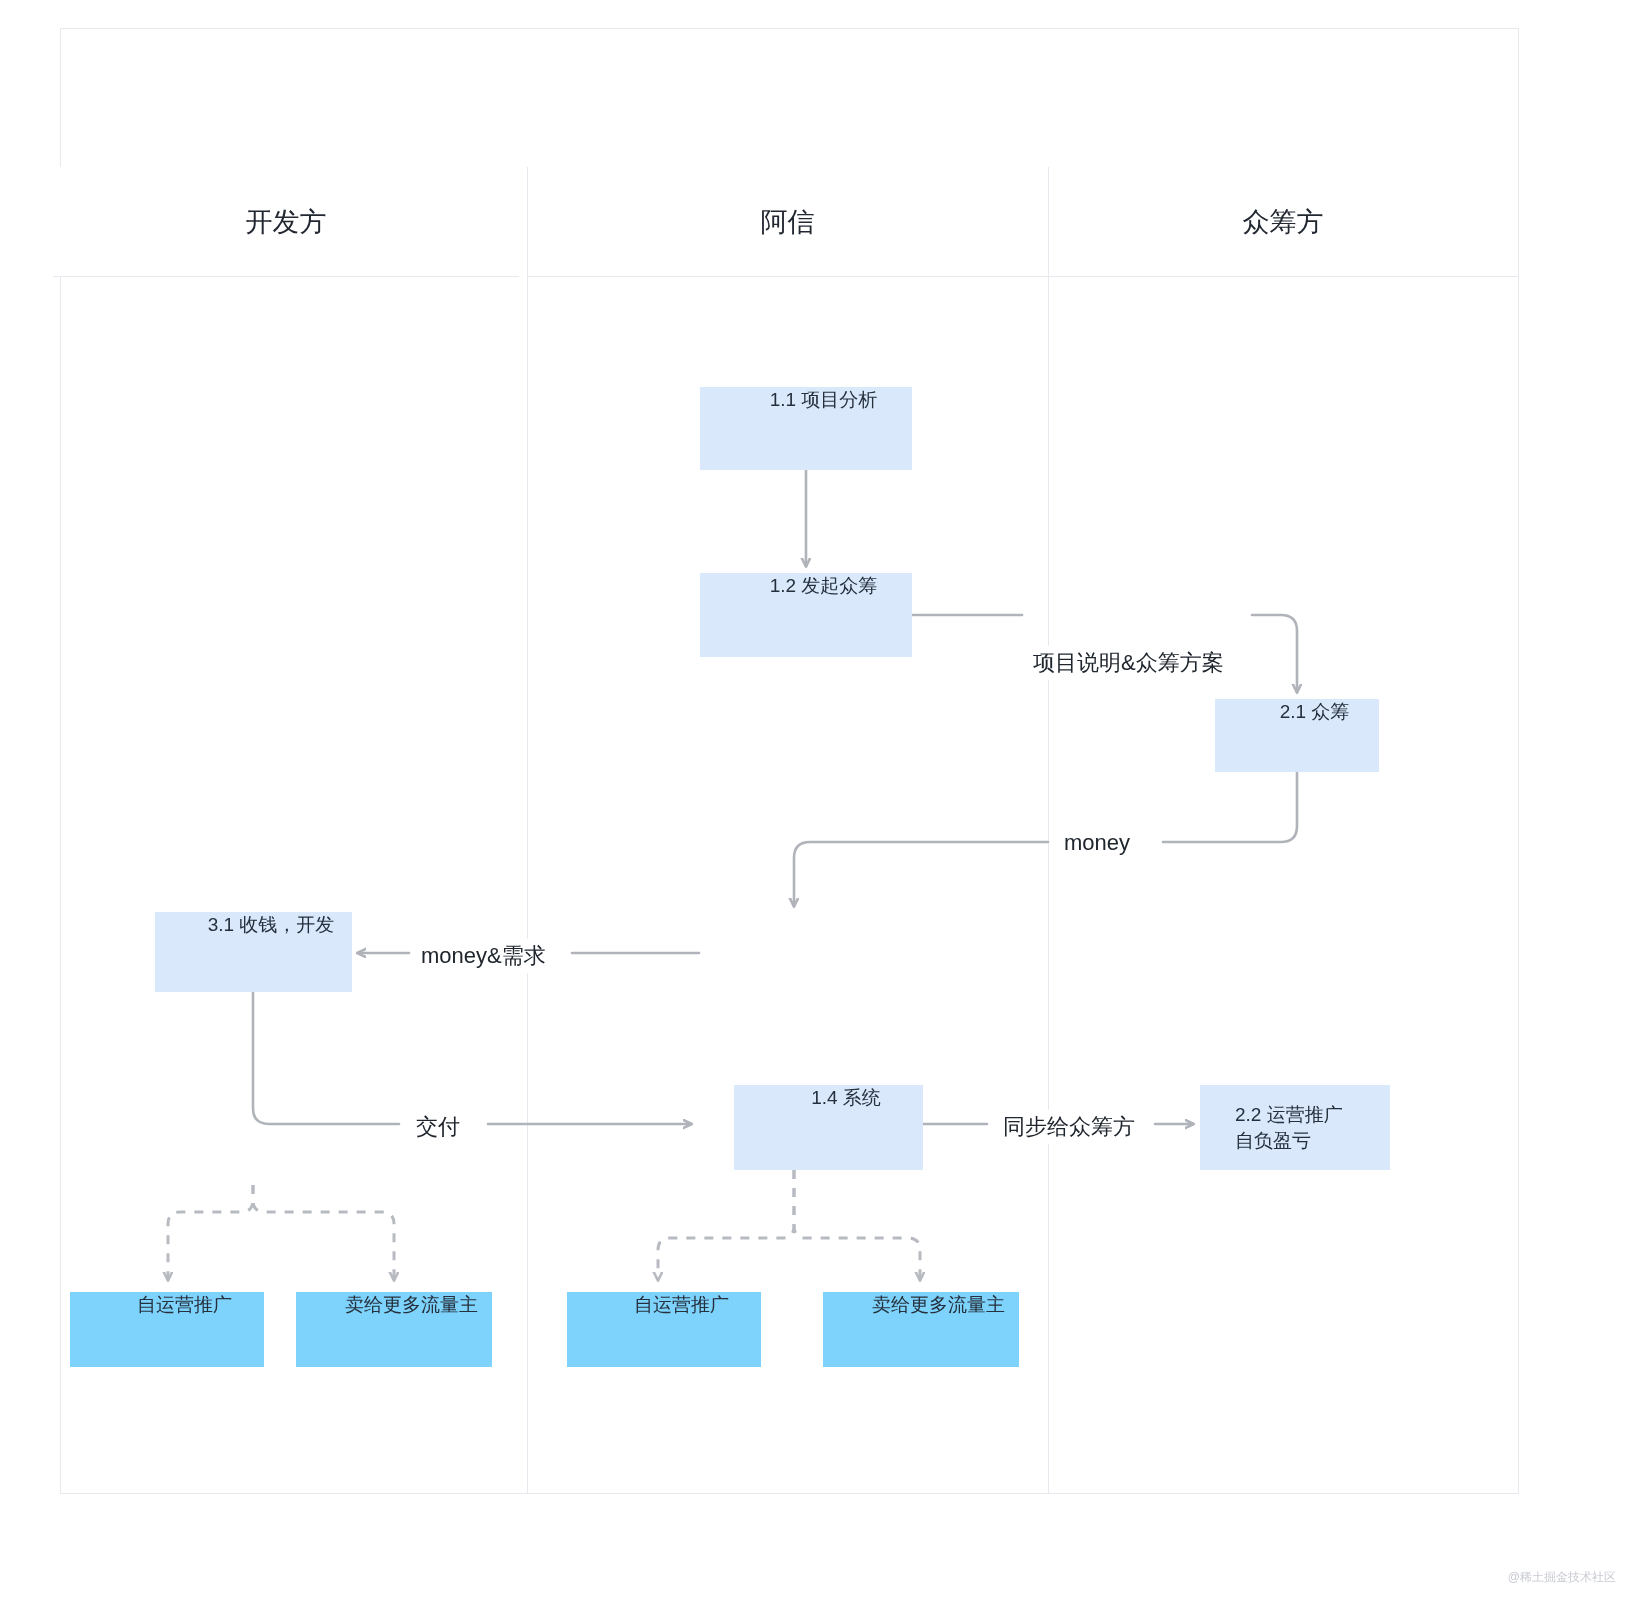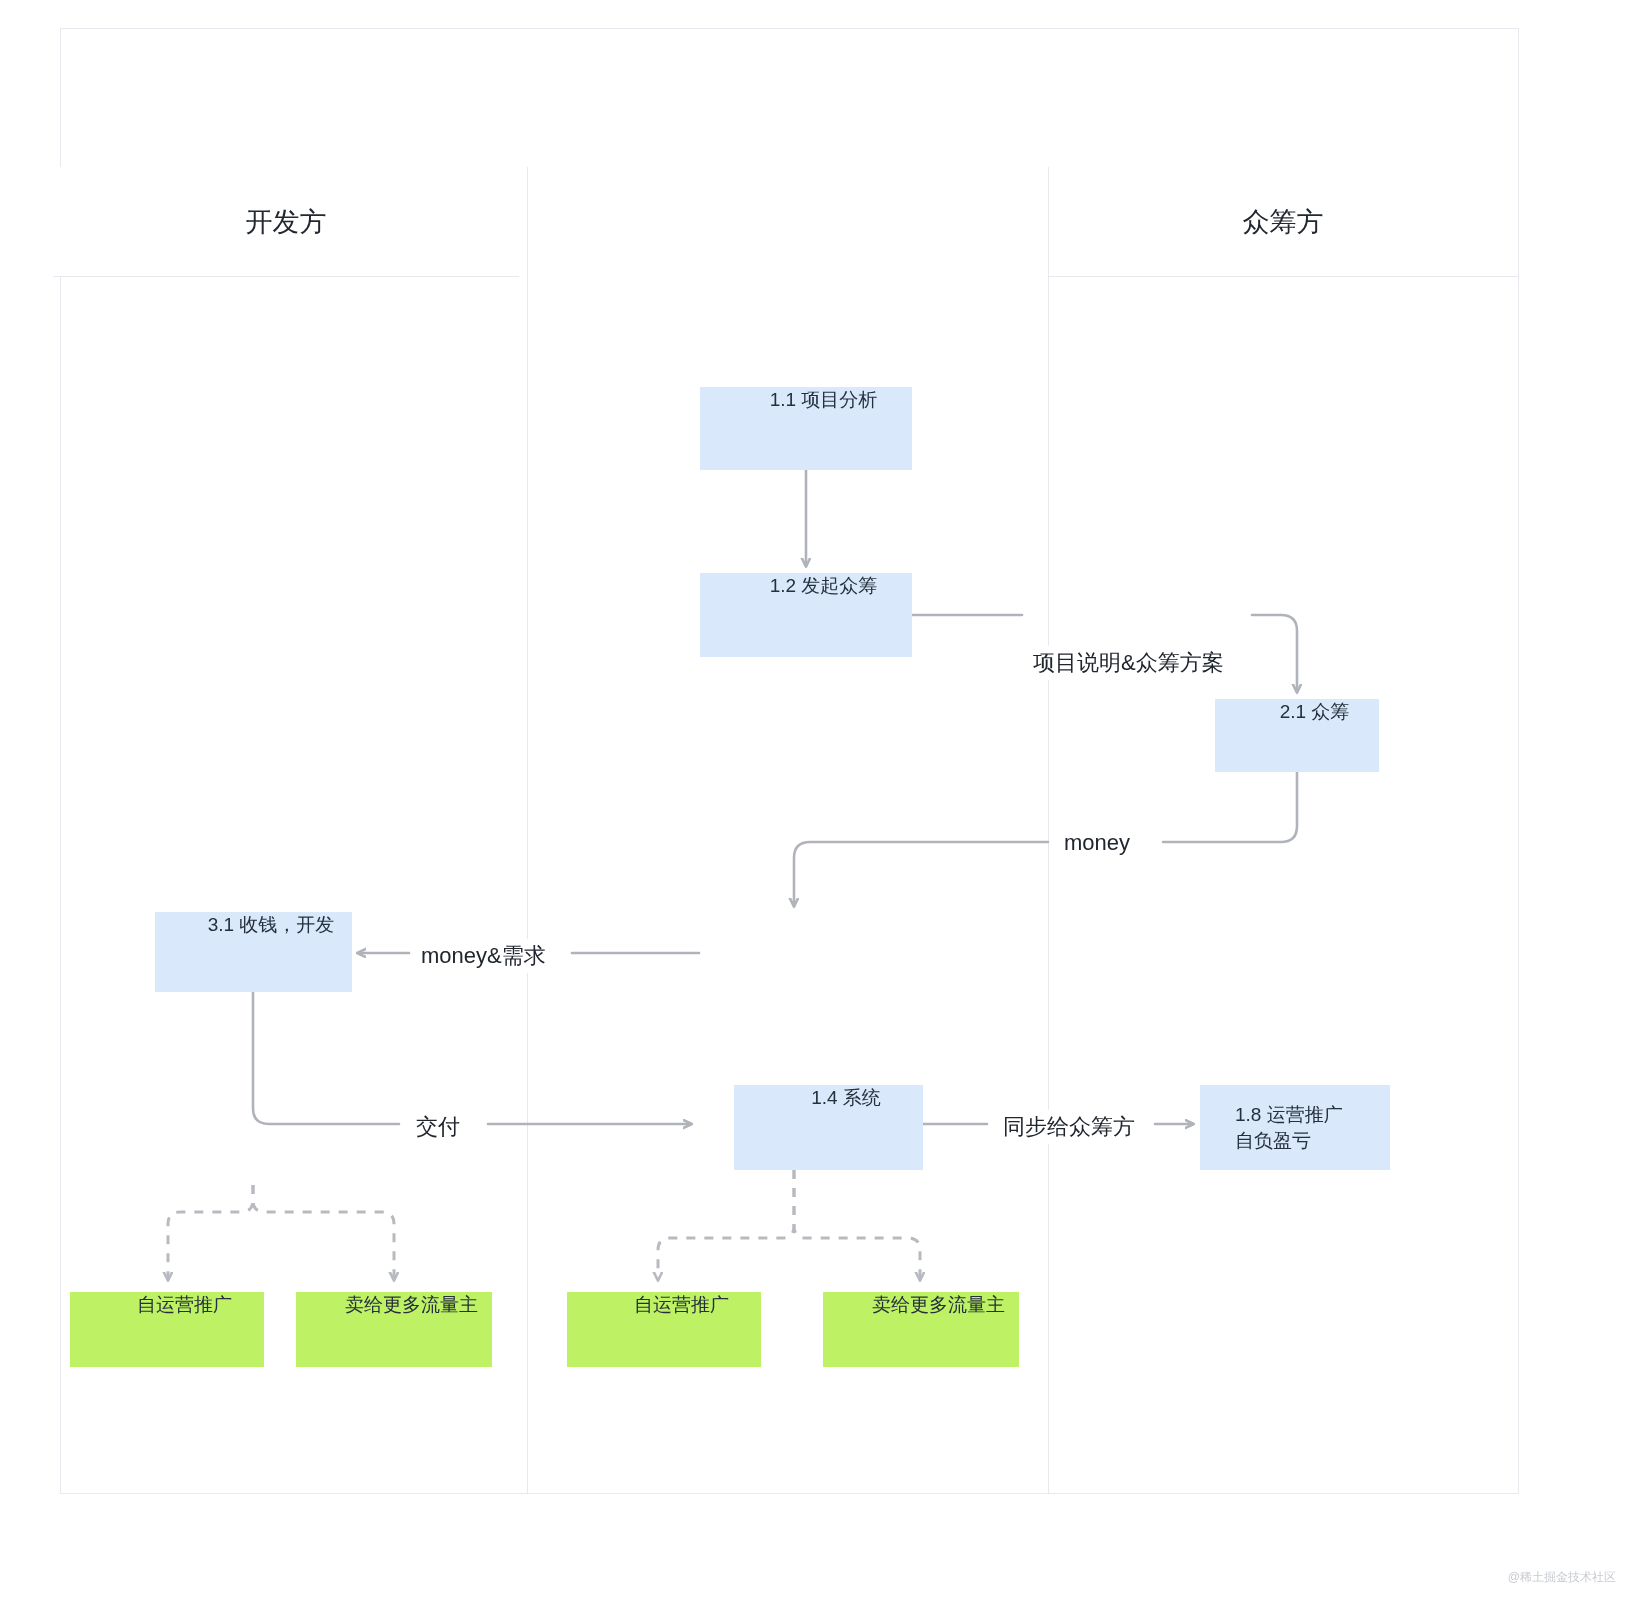--- a/index.html
+++ b/index.html
@@ -34,41 +34,44 @@
   .lane-sep{
     position:absolute;top:167px;width:1px;height:1327px;background:#e7e9ee;
   }
   .node{
     position:absolute;box-sizing:border-box;
     display:flex;align-items:flex-start;justify-content:center;
     text-align:center;line-height:1.32;
     font-size:19px;color:#26303d;padding-left:35px;
   }
   .node.blue{background:#d9e8fb;}
-  .node.purple{background:#bef264;}
+  .node.purple{background:#7dd3fc;}
   svg.edges{position:absolute;left:0;top:0;width:1646px;height:1608px;pointer-events:none;}
   .edge-label{
     position:absolute;font-size:22px;color:#20262e;background:#ffffff;
     padding:2px 7px;white-space:nowrap;
   }
   .watermark{
     position:absolute;right:30px;bottom:22px;
     font-size:12px;color:#c8cbd2;white-space:nowrap;
   }
 </style>
 </head>
 <body>
 
 <div class="canvas">
 
   <div class="diagram-frame"></div>
 
 
   <div class="lane-head" style="left:53px;width:466px;">
     <span class="lane-label">开发方</span>
+  </div>
+  <div class="lane-head" style="left:527px;width:521px;">
+    <span class="lane-label">阿信</span>
   </div>
   <div class="lane-head" style="left:1048px;width:470px;">
     <span class="lane-label">众筹方</span>
   </div>
 
   <div class="lane-sep" style="left:527px;"></div>
   <div class="lane-sep" style="left:1048px;"></div>
 
   <svg class="edges" viewBox="0 0 1646 1608">
     <defs>
@@ -123,21 +126,21 @@
 
   <div class="node blue" style="left:155px;top:912px;width:197px;height:80px;">
     <span>3.1 收钱，开发</span>
   </div>
 
   <div class="node blue" style="left:700px;top:1085px;width:189px;height:85px;margin-left:34px;">
     <span>1.4 系统</span>
   </div>
 
   <div class="node blue" style="left:1200px;top:1085px;width:190px;height:85px;flex-direction:column;">
-    <span>1.8 运营推广</span>
+    <span>2.2 运营推广</span>
     <span>自负盈亏</span>
   </div>
 
   <div class="node purple" style="left:70px;top:1292px;width:194px;height:75px;">
     <span>自运营推广</span>
   </div>
 
   <div class="node purple" style="left:296px;top:1292px;width:196px;height:75px;">
     <span>卖给更多流量主</span>
   </div>

